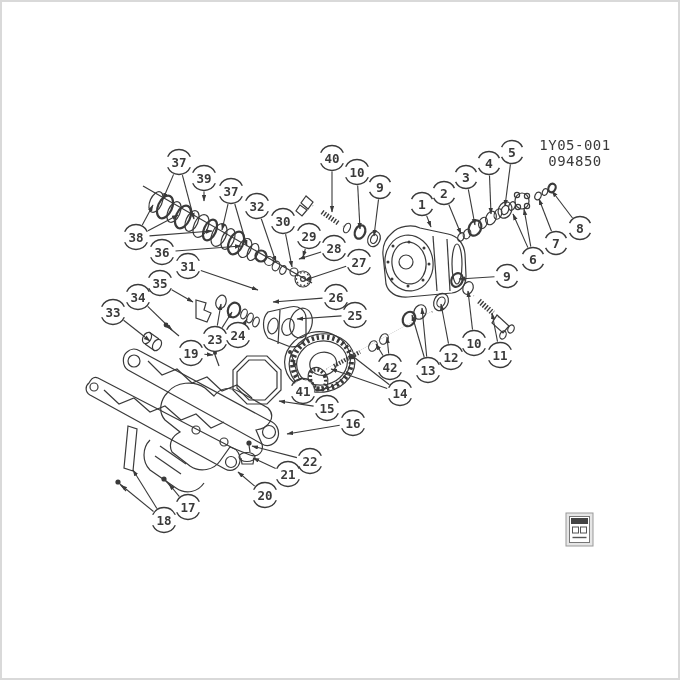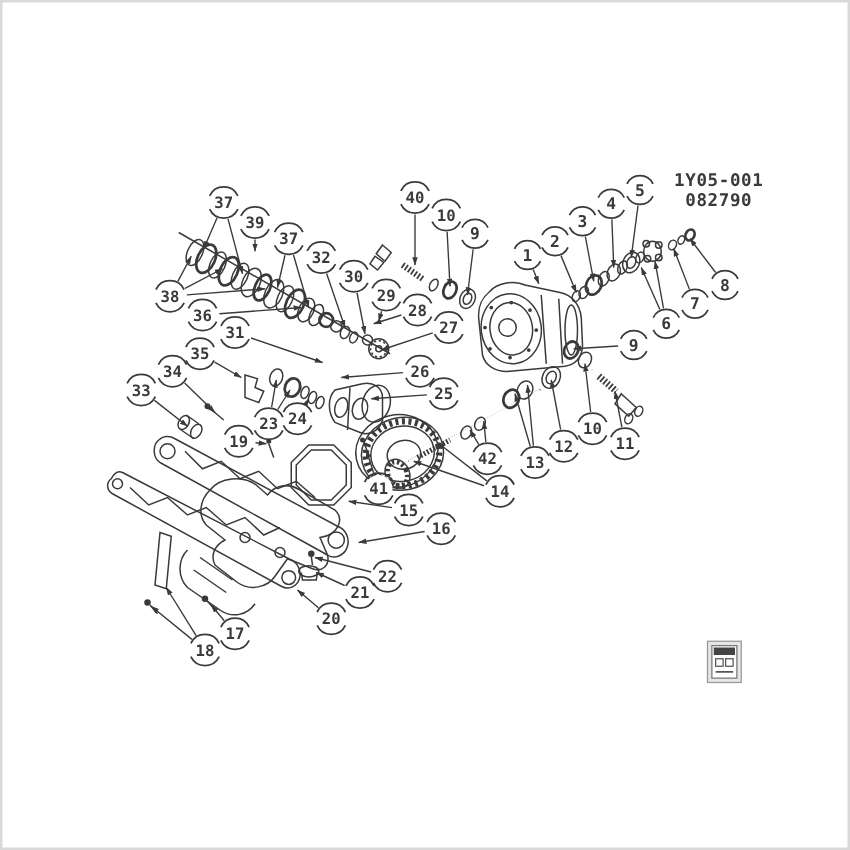--- a/index.html
+++ b/index.html
@@ -1,21 +1,21 @@
 <!DOCTYPE html>
 <html><head>
 <meta charset="utf-8">
 <style>
   html,body{margin:0;padding:0;background:#fff;}
   #page{position:relative;width:680px;height:680px;background:#ffffff;overflow:hidden;
         font-family:"DejaVu Sans", sans-serif;}
   #frame{position:absolute;inset:0;border:2px solid #d9d9d9;pointer-events:none;}
   #art{position:absolute;left:0;top:0;}
   #docnum{position:absolute;left:527px;top:137px;width:96px;text-align:center;
-          font-family:"DejaVu Sans Mono", monospace;font-weight:bold;font-size:14px;
+          font-family:"DejaVu Sans Mono", monospace;font-weight:normal;font-size:14px;
           line-height:16px;color:#3a3a3a;letter-spacing:0.5px;}
   .ink{stroke:#3a3a3a;fill:none;stroke-width:1.2;}
   .thick{stroke:#3a3a3a;fill:none;stroke-width:2.2;}
   .fill{fill:#3a3a3a;stroke:none;}
 </style>
 </head>
 <body>
 
 <div id="page">
   <div id="frame"></div>
@@ -550,15 +550,15 @@
       <rect x="569.5" y="516.5" width="20" height="26" fill="#ffffff" stroke="#777" stroke-width="1"></rect>
       <rect x="571" y="518" width="17" height="6" fill="#444"></rect>
       <rect x="572.5" y="527" width="6" height="6" fill="none" stroke="#555" stroke-width="1"></rect>
       <rect x="580.5" y="527" width="6" height="6" fill="none" stroke="#555" stroke-width="1"></rect>
       <line x1="572.5" y1="537.5" x2="586.5" y2="537.5" stroke="#555" stroke-width="1.4"></line>
     </g>
   </svg>
 
   <div id="docnum">
     <div>1Y05-001</div>
-    <div>082790</div>
+    <div>094850</div>
   </div>
 </div>
 
 </body></html>

